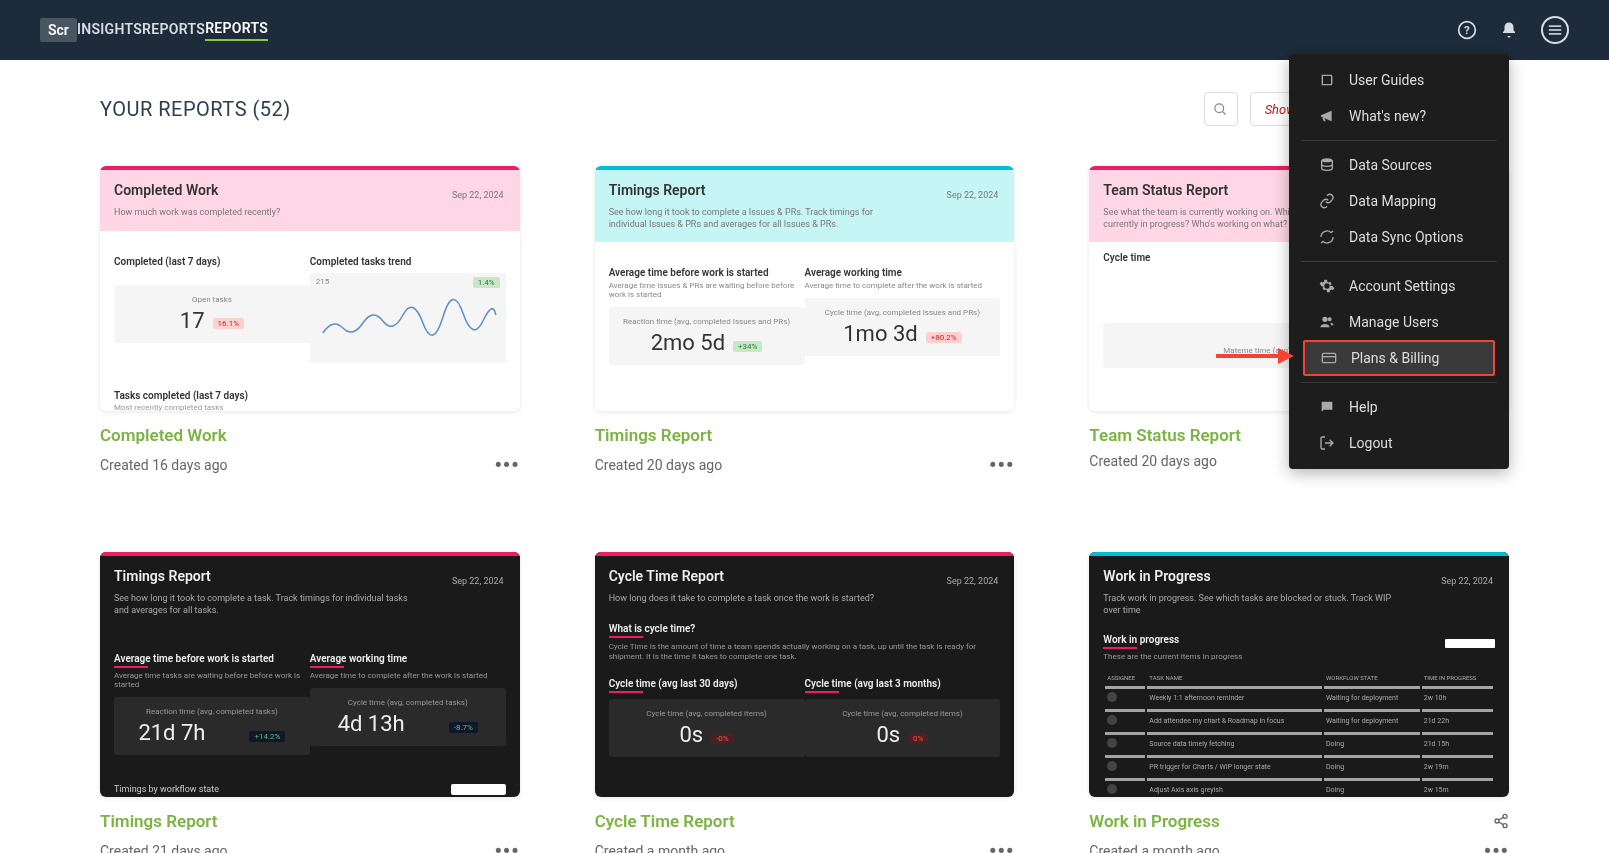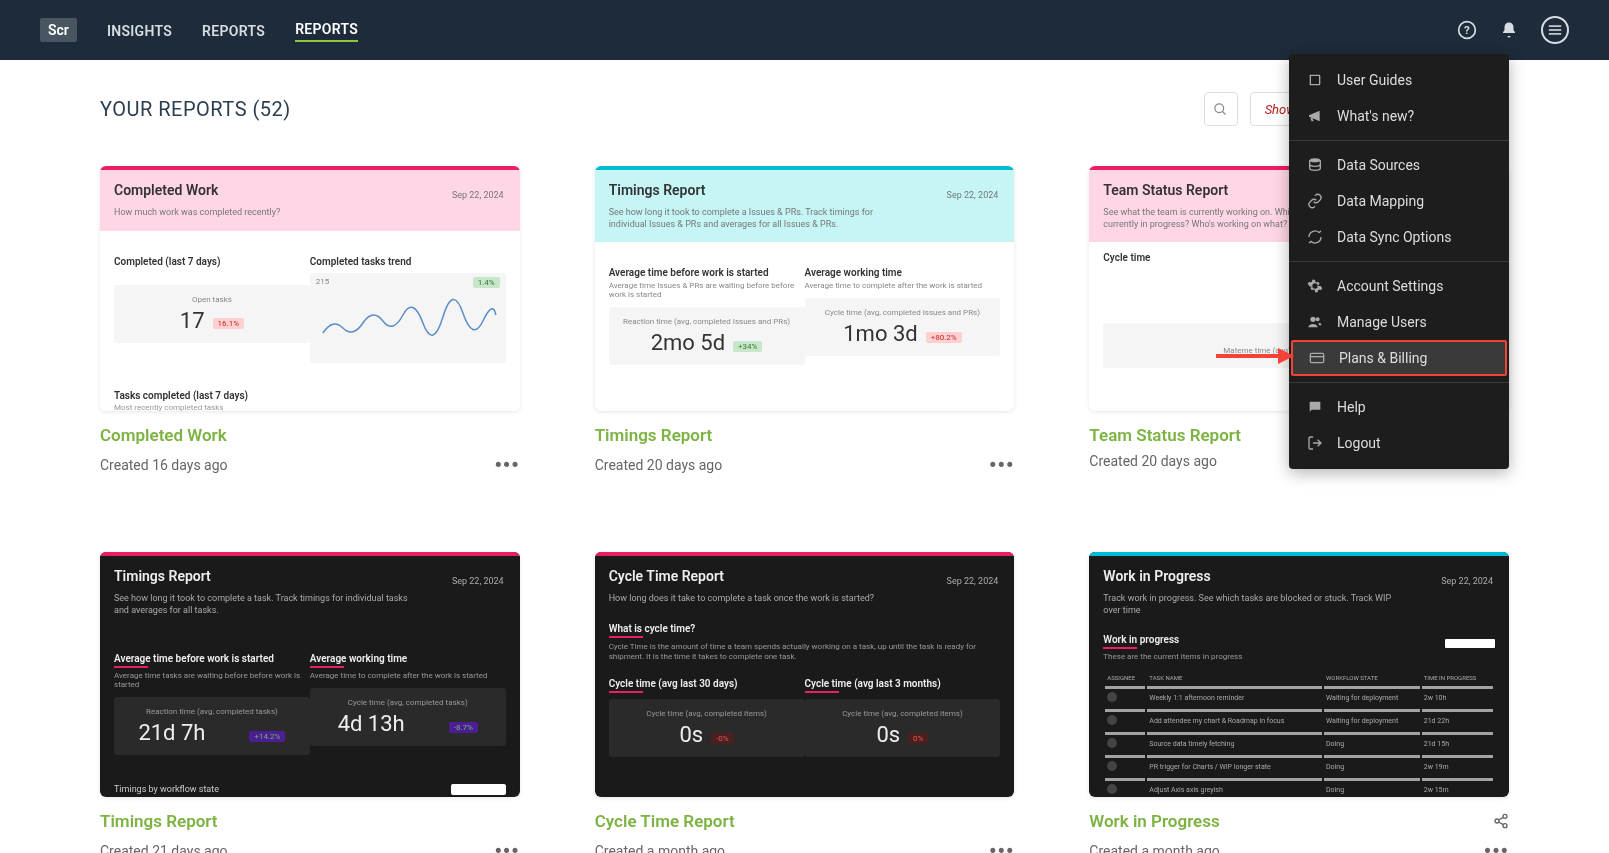--- a/index.html
+++ b/index.html
@@ -1,20 +1,20 @@
 <!DOCTYPE html>
 <html><head>
 <meta charset="utf-8">
 <style>
 * { margin: 0; padding: 0; box-sizing: border-box; font-family: -apple-system, BlinkMacSystemFont, "Segoe UI", Roboto, sans-serif; }
 body { background: #fff; width: 1609px; height: 853px; overflow: hidden; position: relative; }
 
 
 .header { background: #1d2b3a; height: 60px; display: flex; align-items: center; padding: 0 40px; justify-content: space-between; }
-.header-left { display: flex; align-items: flex-end; gap: 30px; }
+.header-left { display: flex; align-items: center; }
 .logo { background: #4a5562; color: #fff; padding: 4px 8px; font-size: 14px; font-weight: 600; border-radius: 2px; }
 .nav-item { color: #d8dde2; font-size: 14px; font-weight: 600; letter-spacing: 0.3px; cursor: pointer; padding-bottom: 3px; }
 .nav-item.active { color: #fff; border-bottom: 2px solid #8dc63f; }
 .header-right { display: flex; align-items: center; gap: 22px; }
 .header-icon { color: #d8dde2; width: 20px; height: 20px; cursor: pointer; display: flex; align-items: center; justify-content: center; }
 .hamburger-btn { border: 2px solid #d8dde2; border-radius: 50%; width: 28px; height: 28px; display: flex; align-items: center; justify-content: center; cursor: pointer; }
 
 
 .main { padding: 32px 100px; }
 .page-header { display: flex; justify-content: space-between; align-items: center; margin-bottom: 40px; }
@@ -52,34 +52,34 @@
 .preview-box { background: #f5f5f5; border-radius: 3px; padding: 10px 8px; text-align: center; }
 .preview-dark .preview-box { background: #2a2a2a; }
 .preview-box-label { font-size: 8px; color: #888; margin-bottom: 4px; }
 .preview-dark .preview-box-label { color: #999; }
 .preview-box-value { font-size: 22px; color: #333; font-weight: 400; display: inline-block; }
 .preview-dark .preview-box-value { color: #eee; }
 .preview-badge { display:inline-block; font-size: 8px; padding: 1px 5px; border-radius: 2px; margin-left: 4px; vertical-align: middle; }
 .badge-red { background: #ffd0d0; color: #c62828; }
 .badge-green { background: #c8e6c9; color: #2e7d32; }
 .badge-red-dark { background: #4a2020; color: #ef5350; }
-.badge-green-dark { background: #4c1d95; color: #66bb6a; margin-left: 40px; }
+.badge-green-dark { background: #0f172a; color: #66bb6a; margin-left: 40px; }
 .preview-footer-text { font-size: 10px; font-weight: 600; color: #333; padding: 2px 14px; }
 .preview-footer-sub { font-size: 8px; color: #999; padding: 0 14px; }
 .chart-placeholder { background: #f5f5f5; height: 90px; border-radius: 3px; position: relative; overflow: hidden; }
 .chart-line { stroke: #5b8dc7; stroke-width: 1.5; fill: none; }
 
 .report-title { color: #7cb342; font-size: 17px; font-weight: 600; margin-top: 14px; }
 .report-meta-row { display: flex; justify-content: space-between; align-items: center; margin-top: 8px; }
 .report-meta { color: #666; font-size: 14px; }
 .more-btn { color: #666; font-size: 20px; font-weight: 900; letter-spacing: 1px; cursor: pointer; }
 .share-icon { color: #666; width: 16px; height: 16px; }
 
 
-.dropdown-menu { position: absolute; top: 54px; right: 100px; width: 220px; background: #1d1d1d; border-radius: 4px; padding: 8px 0; box-shadow: 0 4px 16px rgba(0,0,0,0.3); z-index: 100; }
+.dropdown-menu { position: absolute; top: 54px; right: 100px; width: 220px; background: #1d1d1d; border-radius: 4px; padding: 8px 12px; box-shadow: 0 4px 16px rgba(0,0,0,0.3); z-index: 100; }
 .menu-item { display: flex; align-items: center; gap: 14px; padding: 10px 18px; color: #ddd; font-size: 14px; cursor: pointer; }
 .menu-item.highlighted { background: #3a3a3a; border: 2px solid #f44336; margin: 0 2px; border-radius: 2px; padding: 8px 16px; }
 .menu-icon { width: 16px; height: 16px; color: #aaa; flex-shrink: 0; }
 .menu-divider { height: 1px; background: #3a3a3a; margin: 6px 0; }
 
 
 .arrow-annotation { position: absolute; top: 346px; right: 315px; z-index: 101; }
 .arrow-svg { width: 80px; height: 20px; }
 
 

